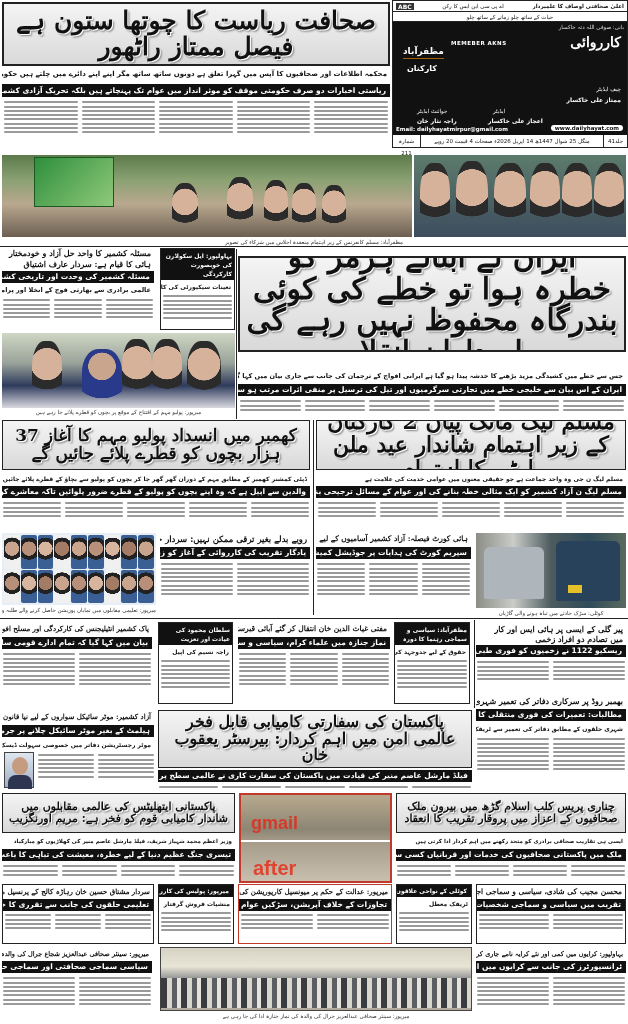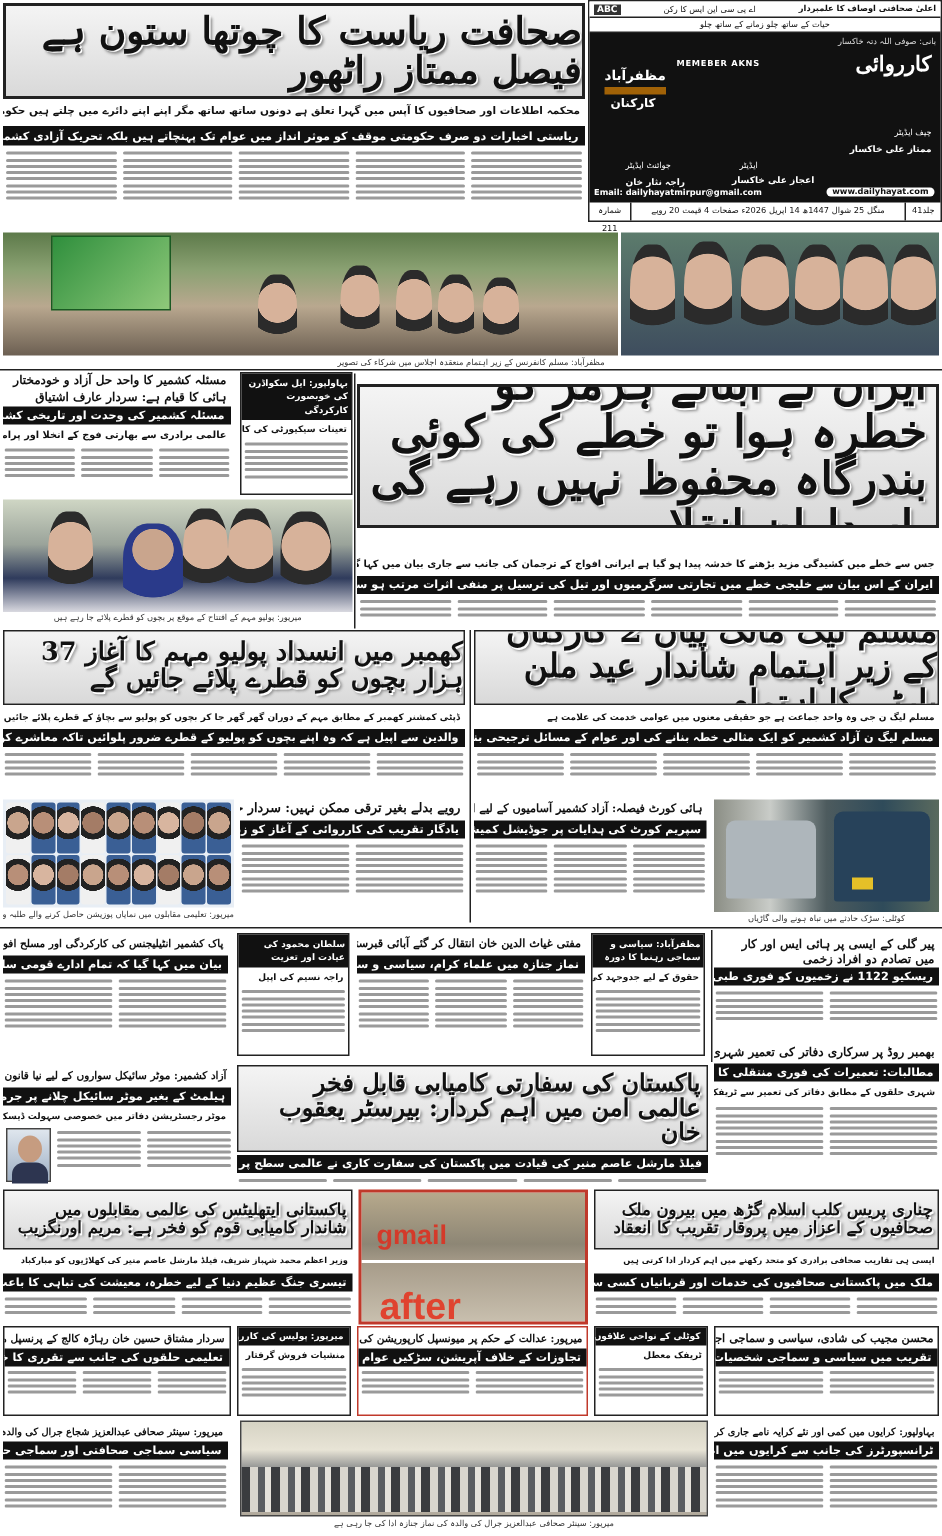--- a/index.html
+++ b/index.html
@@ -1,21 +1,21 @@
 <!DOCTYPE html>
 <html><head>
 <meta charset="utf-8">
 <style>
 *{box-sizing:border-box;margin:0;padding:0}
 html,body{width:628px;height:1024px;background:#fff;overflow:hidden}
 body{font-family:"DejaVu Sans",sans-serif;color:#111;position:relative;direction:ltr}
 .abs{position:absolute}
 .rtl{direction:rtl;text-align:right}
 .hl-box{border:2px solid #222;background:linear-gradient(#f4f4f4,#d9d9d9);overflow:hidden;display:flex;align-items:center;justify-content:center}
-.hl-text{font-family:"DejaVu Serif",serif;font-weight:bold;color:#111;text-shadow:1px 1px 0 #fff,2px 2px 2px #888;direction:rtl;text-align:right;line-height:1.05}
+.hl-text{font-family:"DejaVu Serif",serif;font-weight:bold;color:#111;text-shadow:1px 1px 0 #fff,2px 2px 2px #888;direction:rtl;text-align:center;line-height:1.05}
 .sub{font-size:8px;font-weight:bold;direction:rtl;text-align:right;white-space:nowrap;overflow:hidden;line-height:13px;padding:0 3px}
 .bar{background:#111;color:#fff;font-size:7.5px;font-weight:bold;direction:rtl;text-align:right;white-space:nowrap;overflow:hidden;line-height:12px;padding:0 4px}
 .body-cols{display:flex;flex-direction:row-reverse;gap:4px;overflow:hidden}
 .col{flex:1;overflow:hidden;font-size:5px;line-height:6.5px;color:#333;direction:rtl;text-align:justify}
 .col span{display:block;height:2px;background:#9a9a9a;margin:2.3px 0;border-radius:1px}
 .photo{background:linear-gradient(135deg,#6b7b5e,#a59a86 40%,#4d5a6b 70%,#8a7d6d);overflow:hidden}
 .cap{font-size:5.5px;color:#333;direction:rtl;text-align:center;white-space:nowrap;overflow:hidden;line-height:8px}
 .framed{border:1.5px solid #222}
 .rule{background:#222}
 .side-hl{font-family:"DejaVu Serif",serif;font-weight:bold;font-size:10px;direction:rtl;text-align:right;white-space:nowrap;overflow:hidden;line-height:14px;padding:0 3px}
@@ -28,21 +28,21 @@
   <div class="abs" style="left:0;top:0;width:100%;height:11px;background:#fff;border-bottom:1px solid #222;display:flex;align-items:center;justify-content:space-between;padding:0 3px">
     <span style="font-size:6px;font-weight:bold;background:#333;color:#fff;padding:0 2px">ABC</span>
     <span class="rtl" style="font-size:5.5px">اے پی سی این ایس کا رکن</span>
     <span class="rtl" style="font-size:5.5px;font-weight:bold">اعلیٰ صحافتی اوصاف کا علمبردار</span>
   </div>
   <div class="abs rtl" style="left:0;top:11px;width:100%;height:10px;font-size:5.5px;text-align:center;line-height:10px;border-bottom:1px solid #222">حیات کے ساتھ چلو زمانے کے ساتھ چلو</div>
   <div class="abs" style="left:0;top:21px;width:100%;height:113px;background:#111;color:#fff">
     <div class="abs rtl" style="right:3px;top:2px;font-size:5.5px;color:#ddd">بانی: صوفی اللہ دتہ خاکسار</div>
     <div class="abs rtl" style="right:6px;top:12px;font-size:14px;font-weight:bold;font-family:'DejaVu Serif',serif">کارروائی</div>
     <div class="abs" style="left:58px;top:18px;font-size:5.5px;font-weight:bold;letter-spacing:.5px">MEMEBER AKNS</div>
-    <div class="abs rtl" style="left:10px;top:24px;font-size:9px;font-weight:bold;border-bottom:5px solid #a16207;padding-bottom:2px">مظفرآباد</div>
+    <div class="abs rtl" style="left:10px;top:24px;font-size:9px;font-weight:bold;border-bottom:1px solid #a16207;padding-bottom:2px">مظفرآباد</div>
     <div class="abs rtl" style="left:14px;top:42px;font-size:8px;font-weight:bold">کارکنان</div>
     <div class="abs rtl" style="right:6px;top:64px;font-size:5.5px">چیف ایڈیٹر</div>
     <div class="abs rtl" style="right:6px;top:74px;font-size:6px;font-weight:bold">ممتاز علی خاکسار</div>
     <div class="abs rtl" style="left:100px;top:86px;font-size:5.5px">ایڈیٹر</div>
     <div class="abs rtl" style="left:95px;top:95px;font-size:6px;font-weight:bold">اعجاز علی خاکسار</div>
     <div class="abs rtl" style="left:24px;top:86px;font-size:5.5px">جوائنٹ ایڈیٹر</div>
     <div class="abs rtl" style="left:24px;top:95px;font-size:6px;font-weight:bold">راجہ نثار خان</div>
     <div class="abs" style="left:3px;top:104px;font-size:5.5px;font-weight:bold">Email: dailyhayatmirpur@gmail.com</div>
     <div class="abs" style="right:4px;top:103px;font-size:5.5px;font-weight:bold;background:#fff;color:#111;border-radius:5px;padding:0 4px">www.dailyhayat.com</div>
   </div>
@@ -587,21 +587,21 @@
     </div>
     <div class="col">
       <span></span>
       <span></span>
       <span></span>
     </div>
 </div>
 
 <div class="abs photo" style="left:239px;top:793px;width:153px;height:90px;border:2px solid #c0392b;background:linear-gradient(180deg,#b7a98c 0,#8d8675 40%,#a79c8a 55%,#c8bfae 100%)">
   <div class="abs" style="left:10px;top:18px;font-size:18px;font-weight:bold;color:#d43a2a;font-family:'Liberation Sans',sans-serif">gmail</div>
-  <div class="abs" style="left:12px;top:62px;font-size:25px;font-weight:bold;color:#e0432f;font-family:'Liberation Sans',sans-serif">after</div>
+  <div class="abs" style="left:12px;top:62px;font-size:20px;font-weight:bold;color:#e0432f;font-family:'Liberation Sans',sans-serif">after</div>
   <div class="abs" style="left:0;top:45px;width:100%;height:2px;background:#fff"></div>
 </div>
 
 <div class="abs hl-box" style="left:396px;top:793px;width:230px;height:40px;border-width:1.5px">
   <div class="hl-text" style="font-size:11px;padding:0 3px">چناری پریس کلب اسلام گڑھ میں بیرون ملک صحافیوں کے اعزاز میں پروقار تقریب کا انعقاد</div>
 </div>
 <div class="abs sub" style="left:396px;top:835px;width:230px;font-size:5.5px">ایسی ہی تقاریب صحافی برادری کو متحد رکھنے میں اہم کردار ادا کرتی ہیں</div>
 <div class="abs bar" style="left:396px;top:849px;width:230px">ملک میں پاکستانی صحافیوں کی خدمات اور قربانیاں کسی سے پوشیدہ نہیں</div>
 <div class="abs body-cols" style="left:397px;top:863px;width:228px;height:18px">
   <div class="col">

